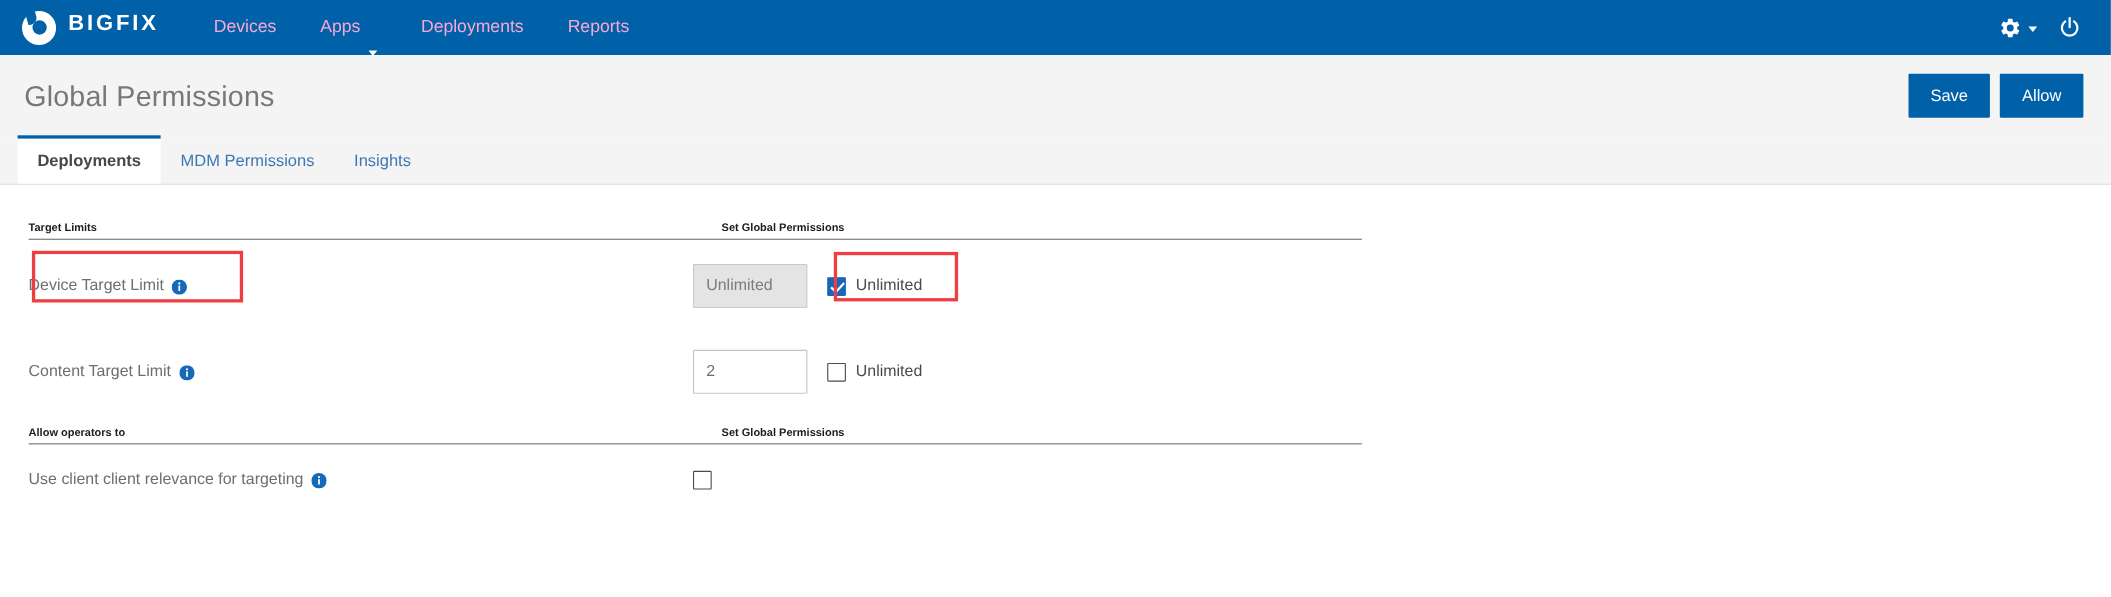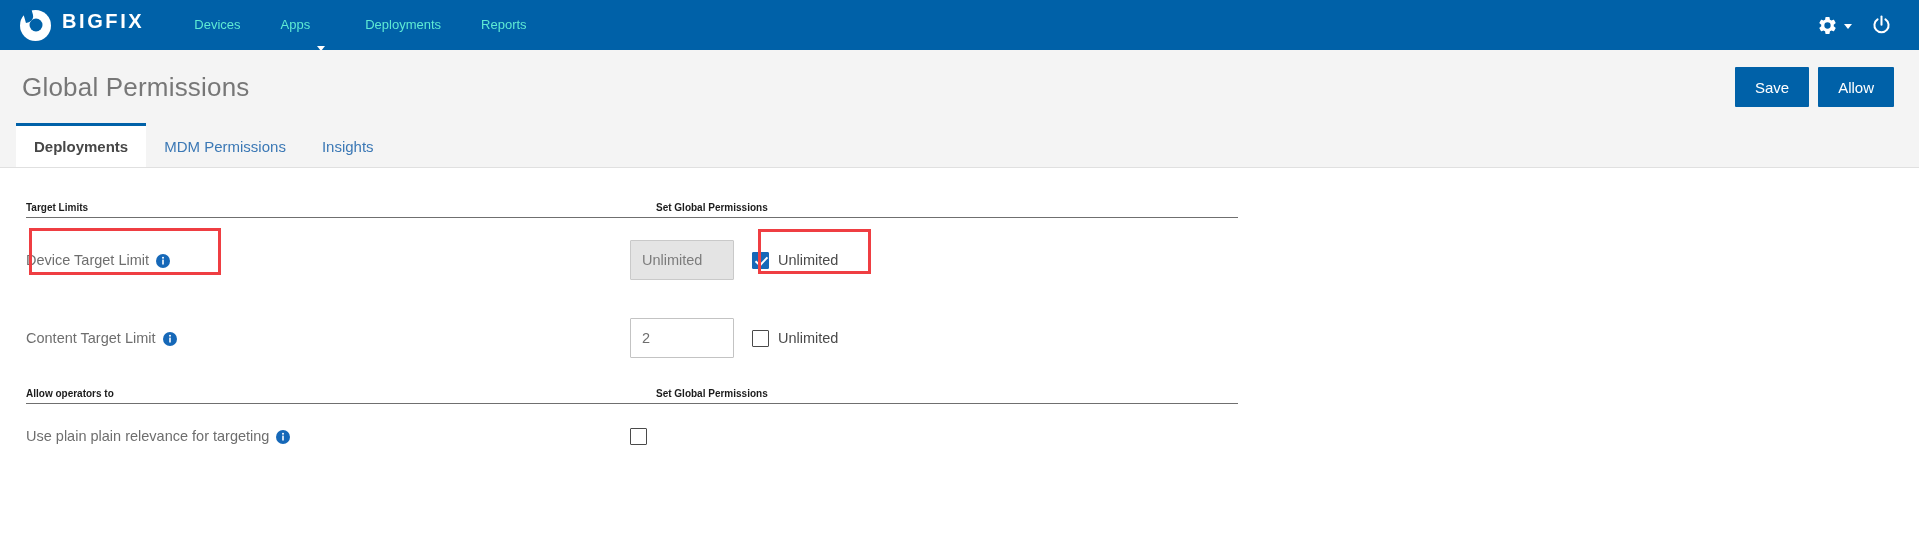--- a/index.html
+++ b/index.html
@@ -65,22 +65,22 @@
     font-size: 20px;
     font-weight: bold;
     letter-spacing: 2.6px;
   }
   .navlinks {
     display: flex;
     align-items: center;
     gap: 0;
   }
   .navlink {
-    color: #5eead4;
-    font-size: 13px;
+    color: #f9a8d4;
+    font-size: 16px;
     padding: 0 20px;
     line-height: 50px;
     cursor: pointer;
     white-space: nowrap;
     display: flex;
     align-items: flex-end;
     gap: 7px;
   }
   .caret-down {
     width: 0; height: 0;
@@ -409,21 +409,21 @@
   <div class="section-head-row second">
     <div class="head-inner">
       <span class="sect-title">Allow operators to</span>
       <span class="sect-title right">Set Global Permissions</span>
     </div>
   </div>
 
   <div class="row operator-row">
     <div class="col-left">
       <span class="row-label">
-        <span>Use plain plain relevance for targeting</span>
+        <span>Use client client relevance for targeting</span>
         <svg class="info-icon" viewBox="0 0 16 16">
           <circle cx="8" cy="8" r="8" fill="#1668b8"></circle>
           <rect x="7.1" y="6.4" width="1.8" height="5.6" fill="#ffffff"></rect>
           <circle cx="8" cy="4.2" r="1.15" fill="#ffffff"></circle>
         </svg>
       </span>
     </div>
     <div class="col-right">
       <label class="cb-wrap operator-cb">
         <span class="cb"></span>

